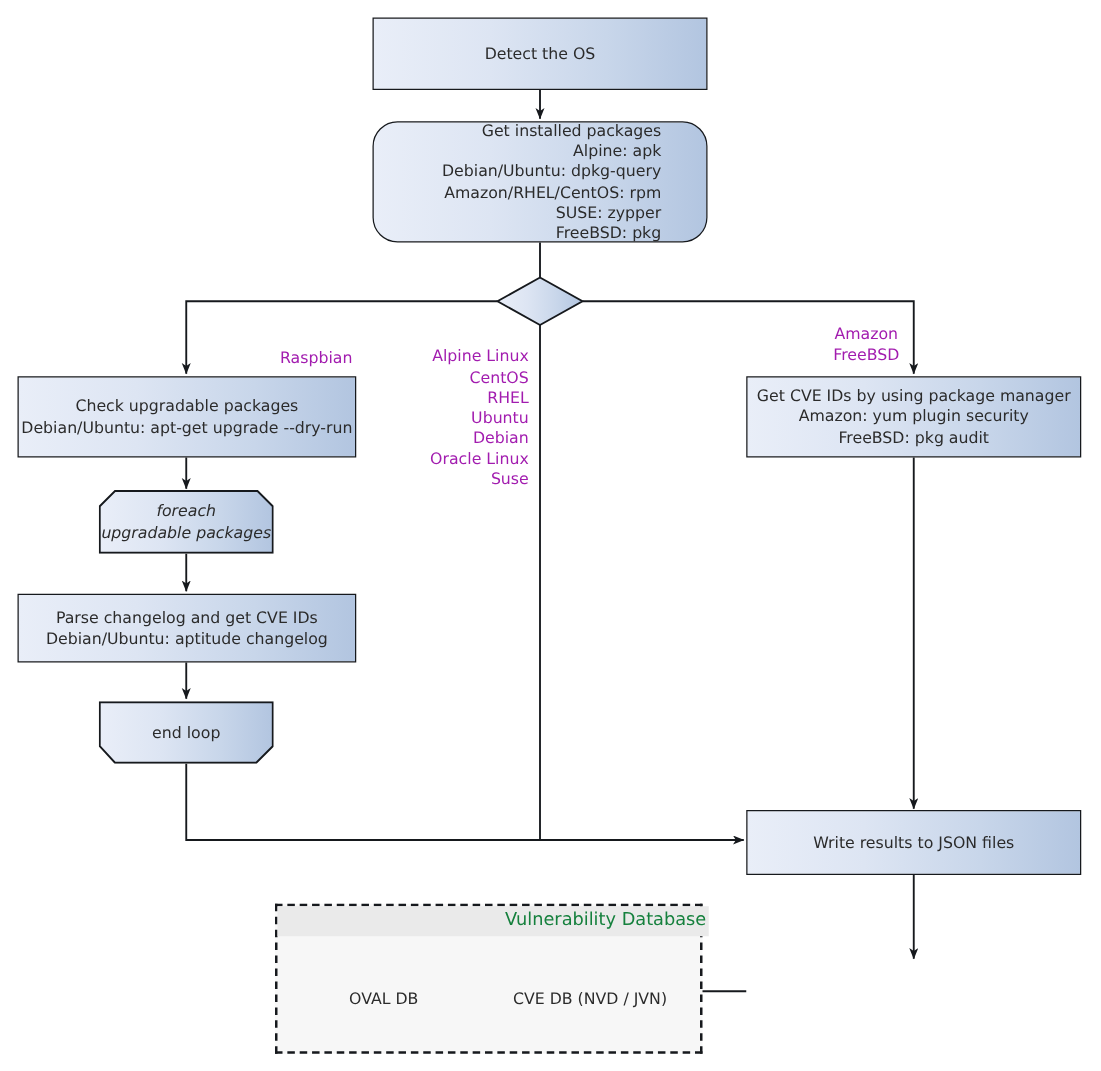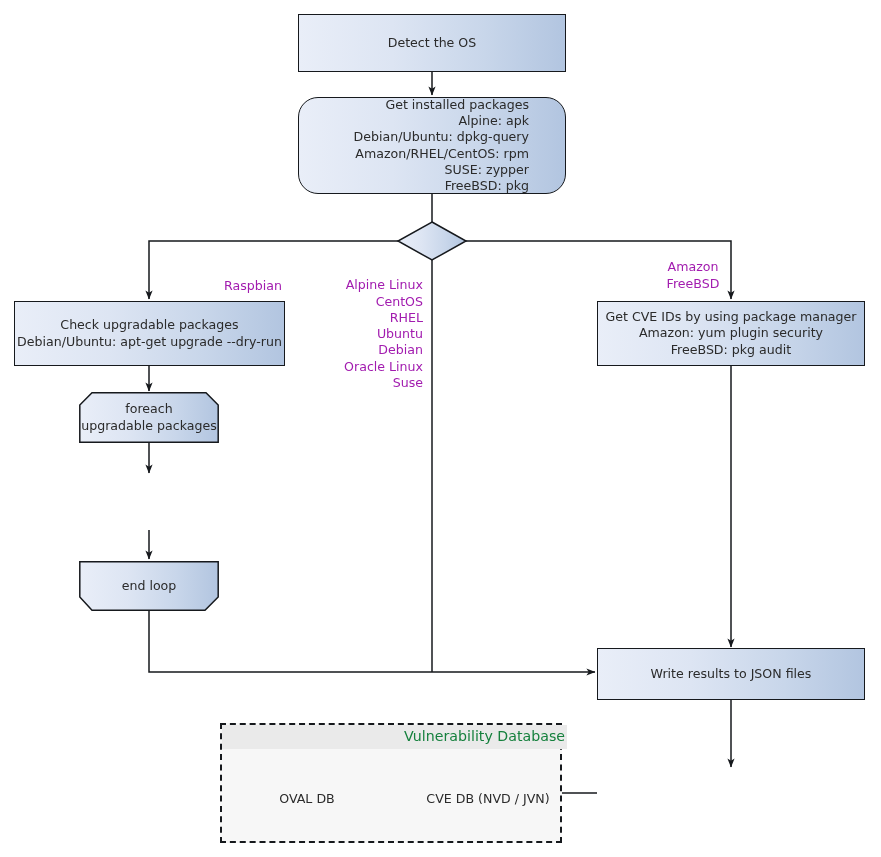--- a/index.html
+++ b/index.html
@@ -192,28 +192,32 @@
 Amazon/RHEL/CentOS: rpm
 SUSE: zypper
 FreeBSD: pkg</span>
   </div>
 
   <div class="node" style="left:14px; top:301px; width:271px; height:65px;">
     <span>Check upgradable packages
 Debian/Ubuntu: apt-get upgrade --dry-run</span>
   </div>
 
-  <div class="poly-node" style="left:79px; top:392px; width:140px; height:51px;">
+  <div class="poly-node" style="left:79px; top:392px; width:140px; height:51px;font-style:italic;">
     <svg class="shape-svg" viewBox="0 0 140 51" preserveAspectRatio="none">
       <polygon points="13,0.8 127,0.8 139.2,13 139.2,50.2 0.8,50.2 0.8,13" fill="url(#nodeGrad)" stroke="#16191d" stroke-width="1.5" vector-effect="non-scaling-stroke"></polygon>
     </svg>
     <span>foreach
 upgradable  packages</span>
   </div>
 
+  <div class="node" style="left:14px; top:475px; width:271px; height:55px;">
+    <span>Parse changelog and get  CVE IDs
+Debian/Ubuntu: aptitude changelog</span>
+  </div>
 
   <div class="poly-node" style="left:79px; top:561px; width:140px; height:50px;">
     <svg class="shape-svg" viewBox="0 0 140 50" preserveAspectRatio="none">
       <polygon points="0.8,0.8 139.2,0.8 139.2,36 126,49.2 13,49.2 0.8,36" fill="url(#nodeGrad)" stroke="#16191d" stroke-width="1.5" vector-effect="non-scaling-stroke"></polygon>
     </svg>
     <span>end loop</span>
   </div>
 
   <div class="node" style="left:597px; top:301px; width:268px; height:65px;">
     <span>Get CVE IDs by using package manager
@@ -249,17 +253,17 @@
   </div>
 
   <div class="db-container-header" style="left:222px; top:725px; width:345px; height:24px; padding-right:2px;">
     <span>Vulnerability Database</span>
   </div>
 
   <div class="cylinder" style="left:232px; top:764px; width:150px; height:62px;">
     <span class="cyl-label">OVAL DB</span>
   </div>
 
-  <div class="cylinder" style="left:416px; top:764px; width:144px; height:62px;">
+  <div class="cylinder" style="left:400px; top:764px; width:144px; height:62px;">
     <span class="cyl-label">CVE DB (NVD / JVN)</span>
   </div>
 
 </div>
 
 </body></html>

